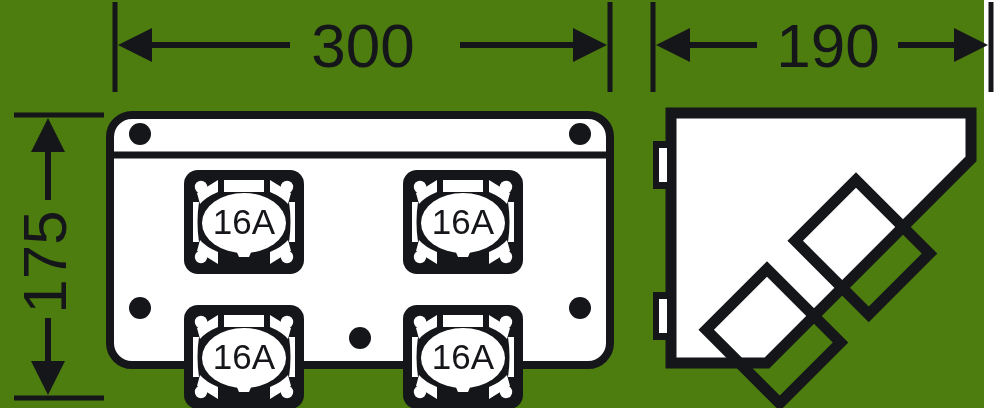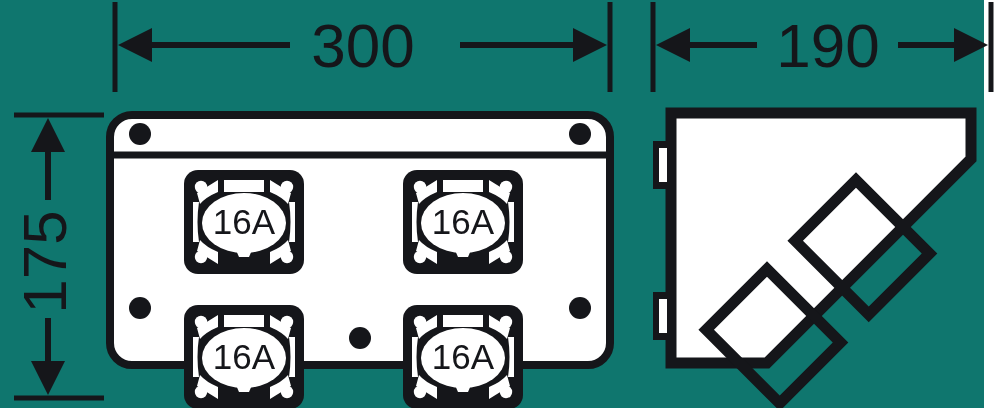--- a/index.html
+++ b/index.html
@@ -10,21 +10,21 @@
   body {
     width: 1000px;
     height: 408px;
     overflow: hidden;
     font-family: "Liberation Sans", sans-serif;
   }
   #drawing-root {
     position: relative;
     width: 984px;
     height: 408px;
-    background: #0f766e;
+    background: #4d7c0f;
   }
   svg#technical-drawing {
     display: block;
     width: 1000px;
     height: 408px;
   }
   .dim-text {
     font-family: "Liberation Sans", sans-serif;
     font-size: 62px;
     fill: #15161a;

